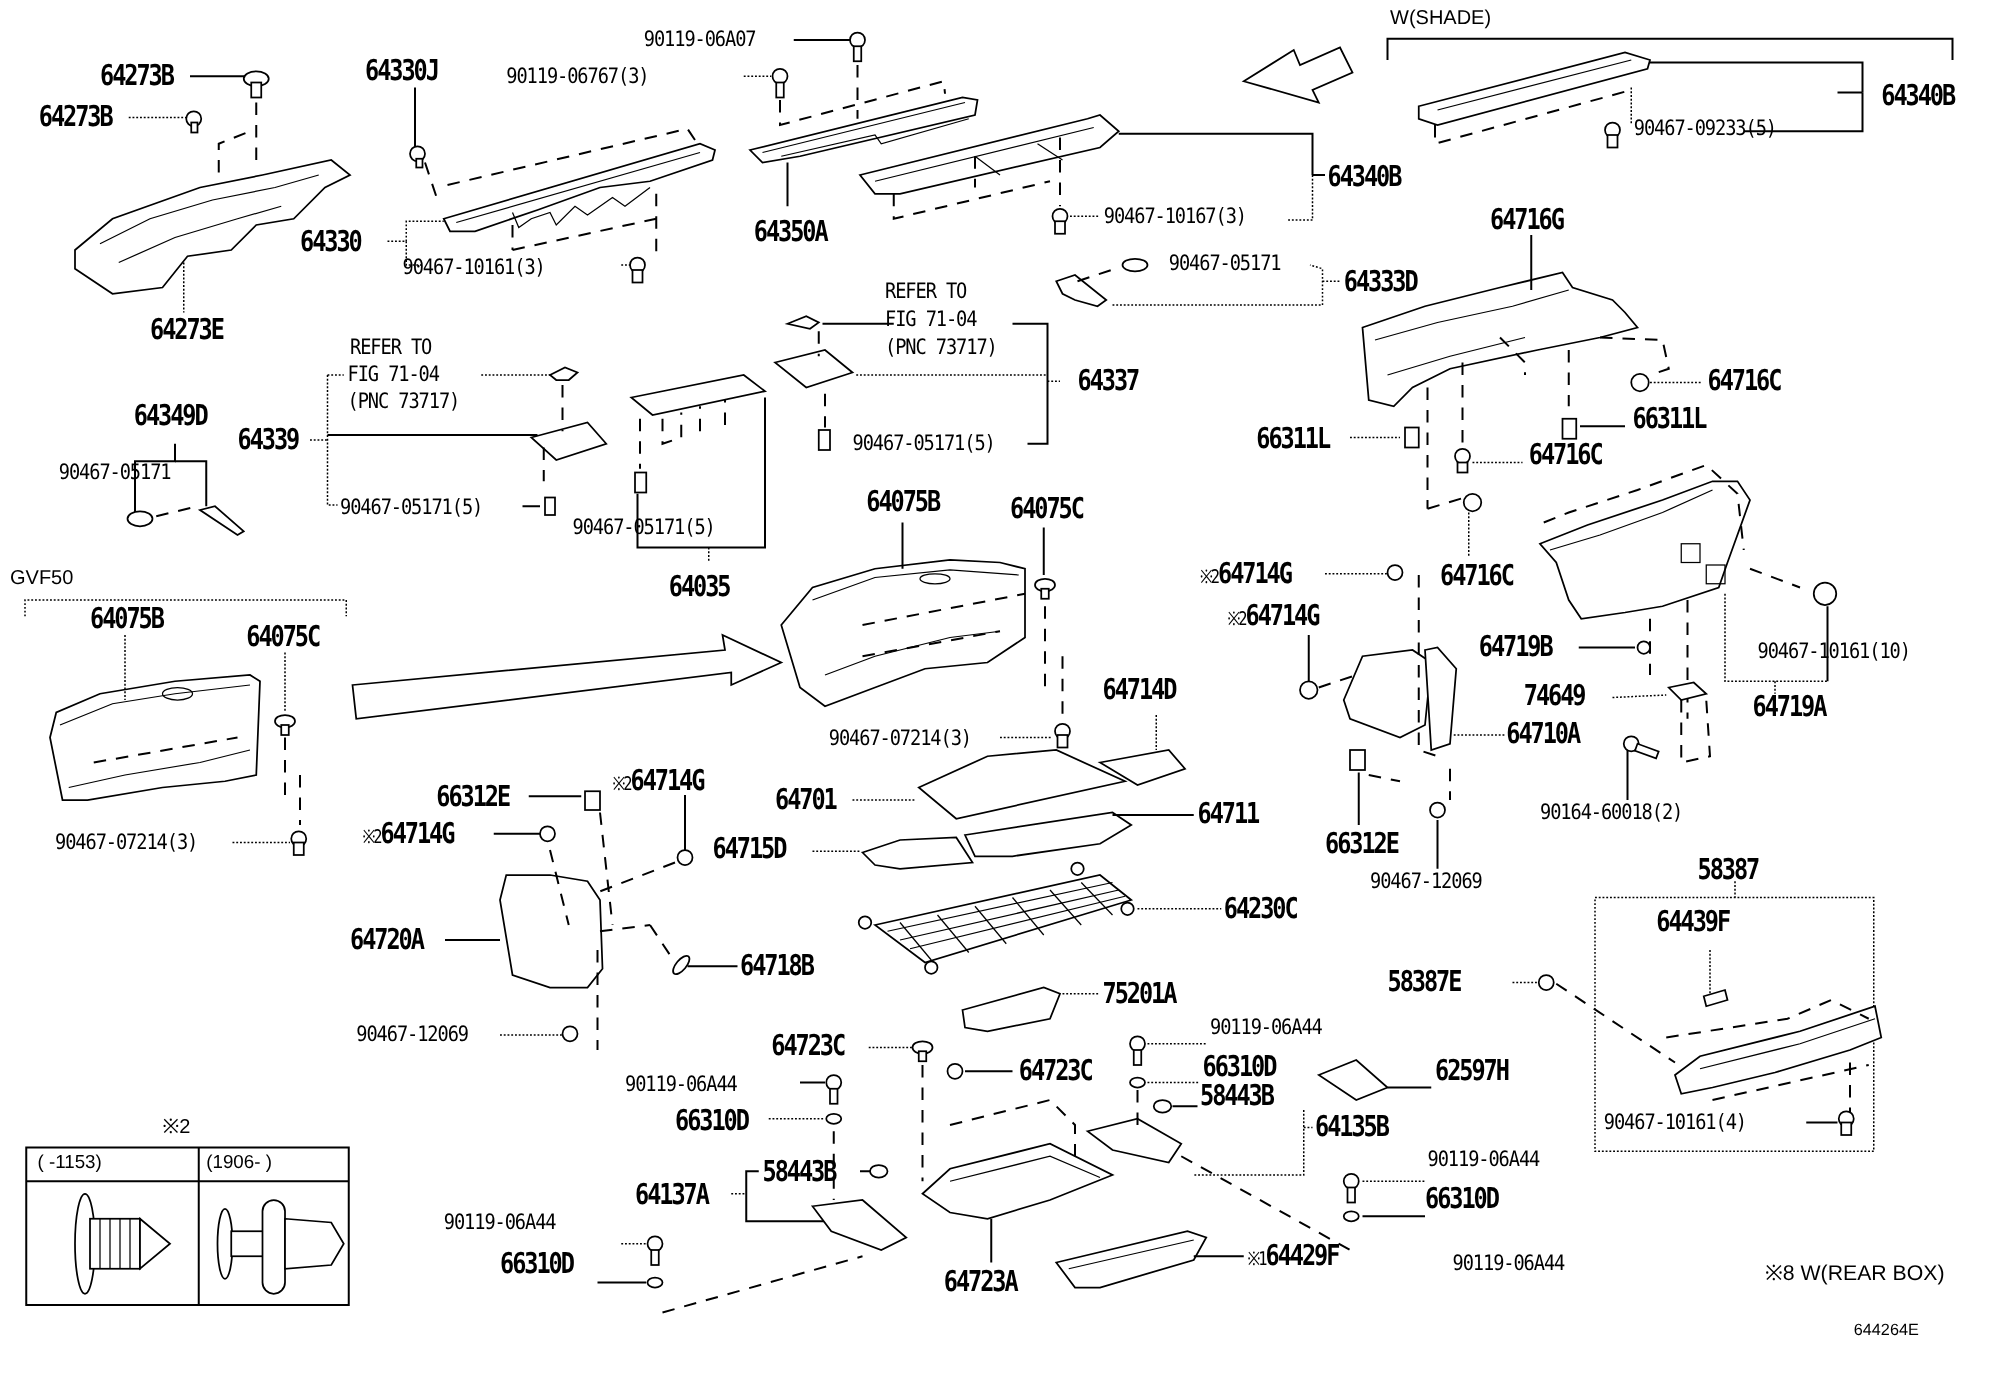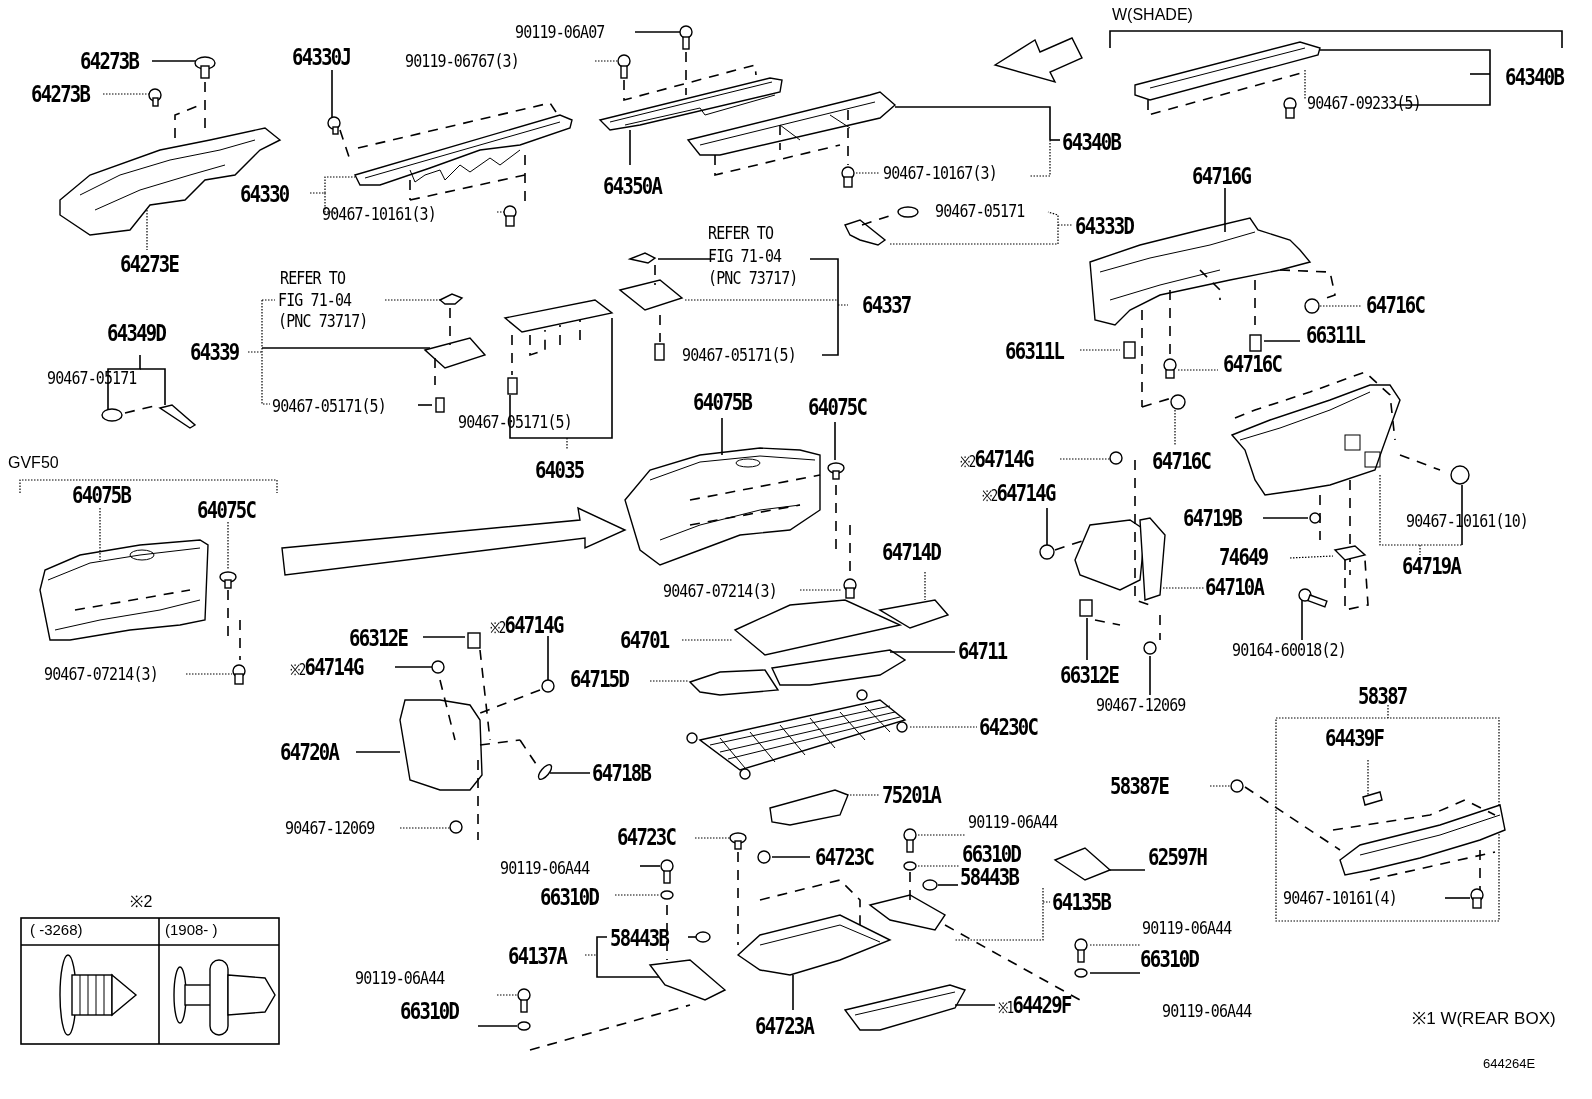--- a/index.html
+++ b/index.html
@@ -526,23 +526,23 @@
     <rect class="part" x="185" y="985" width="30" height="20"></rect>
     <rect class="part" x="210" y="960" width="18" height="75" rx="9"></rect>
     <polygon class="part" points="228,975 265,978 275,995 265,1012 228,1015"></polygon>
   </g>
 </svg>
 
 
 <div class="lbl note" style="left:1112px;top:7px;">W(SHADE)</div>
 <div class="lbl note" style="left:8px;top:455px;">GVF50</div>
 <div class="lbl note" style="left:130px;top:894px;">※2</div>
-<div class="lbl note" style="left:30px;top:922px;font-size:15px;">(     -3268)</div>
-<div class="lbl note" style="left:165px;top:922px;font-size:15px;">(1908-     )</div>
-<div class="lbl note" style="left:1412px;top:1010px;font-size:17px;">※1 W(REAR BOX)</div>
+<div class="lbl note" style="left:30px;top:922px;font-size:15px;">(     -1153)</div>
+<div class="lbl note" style="left:165px;top:922px;font-size:15px;">(1906-     )</div>
+<div class="lbl note" style="left:1412px;top:1010px;font-size:17px;">※8 W(REAR BOX)</div>
 <div class="lbl note" style="left:1483px;top:1057px;font-size:13px;">644264E</div>
 
 <div class="lbl big" style="left:80px;top:50px;">64273B</div>
 <div class="lbl big" style="left:31px;top:83px;">64273B</div>
 <div class="lbl big" style="left:120px;top:253px;">64273E</div>
 <div class="lbl big" style="left:292px;top:46px;">64330J</div>
 <div class="lbl big" style="left:240px;top:183px;">64330</div>
 <div class="lbl small" style="left:322px;top:206px;">90467-10161(3)</div>
 <div class="lbl small" style="left:515px;top:24px;">90119-06A07</div>
 <div class="lbl small" style="left:405px;top:53px;">90119-06767(3)</div>

